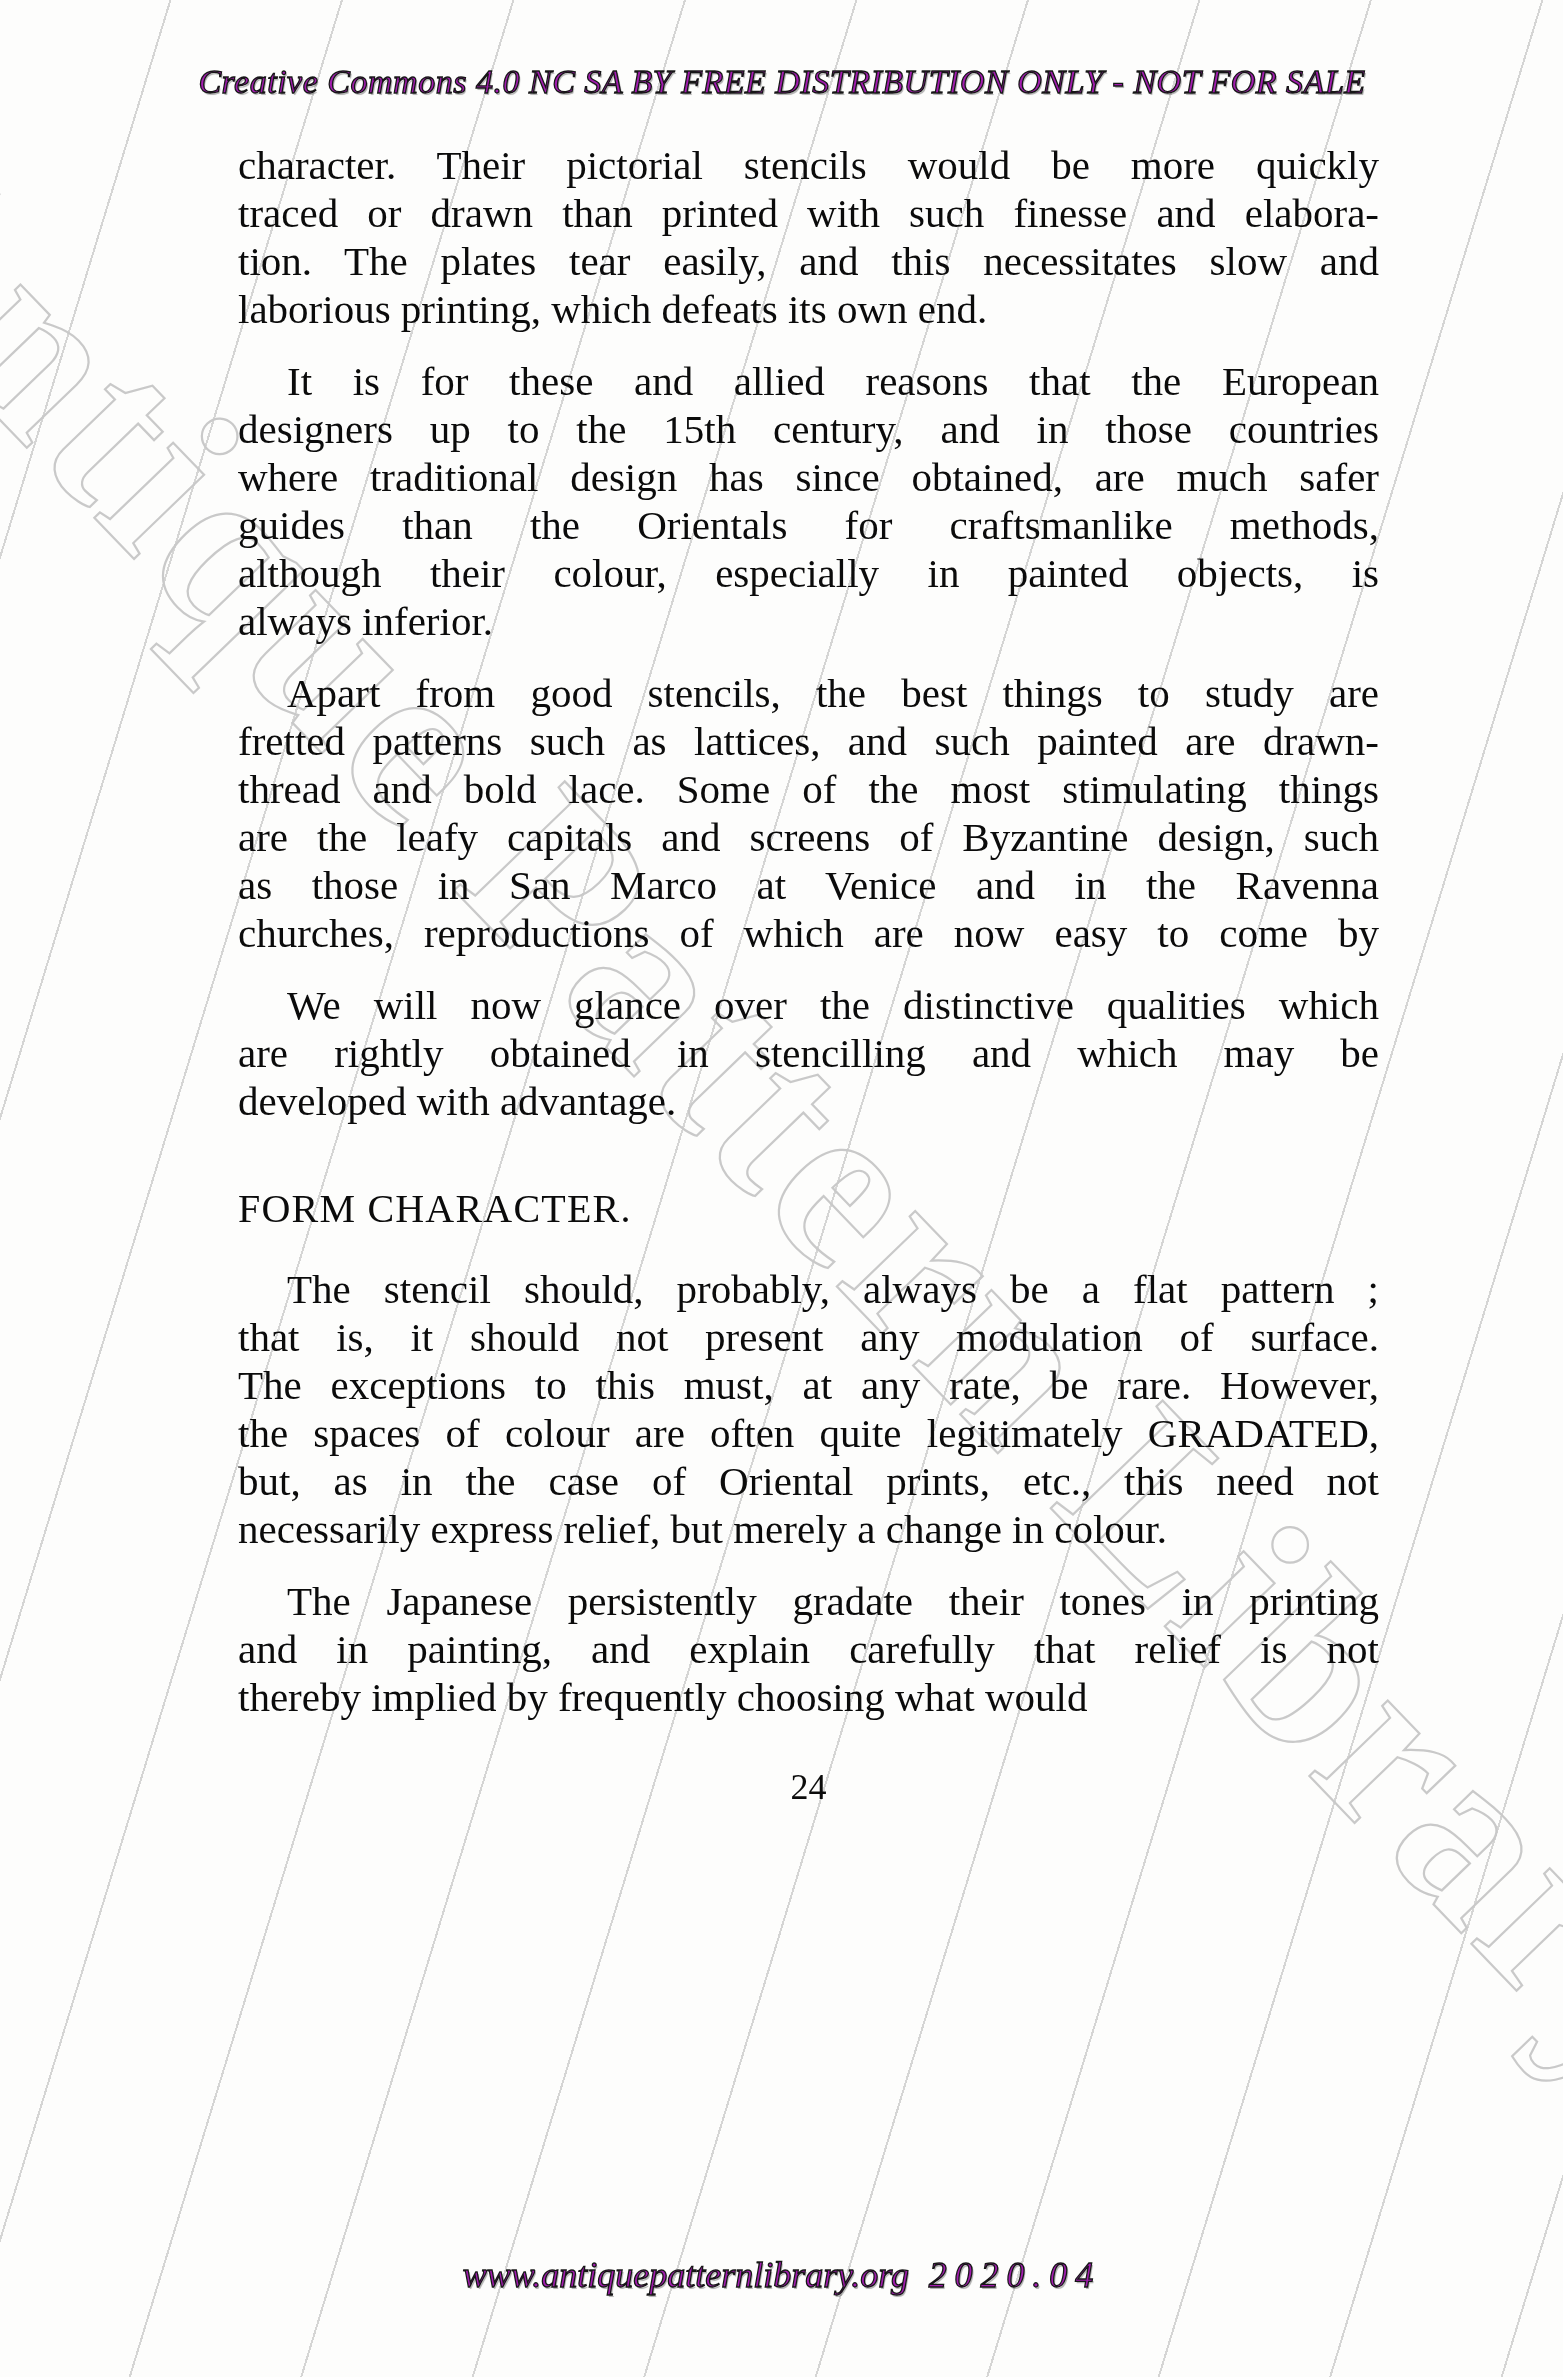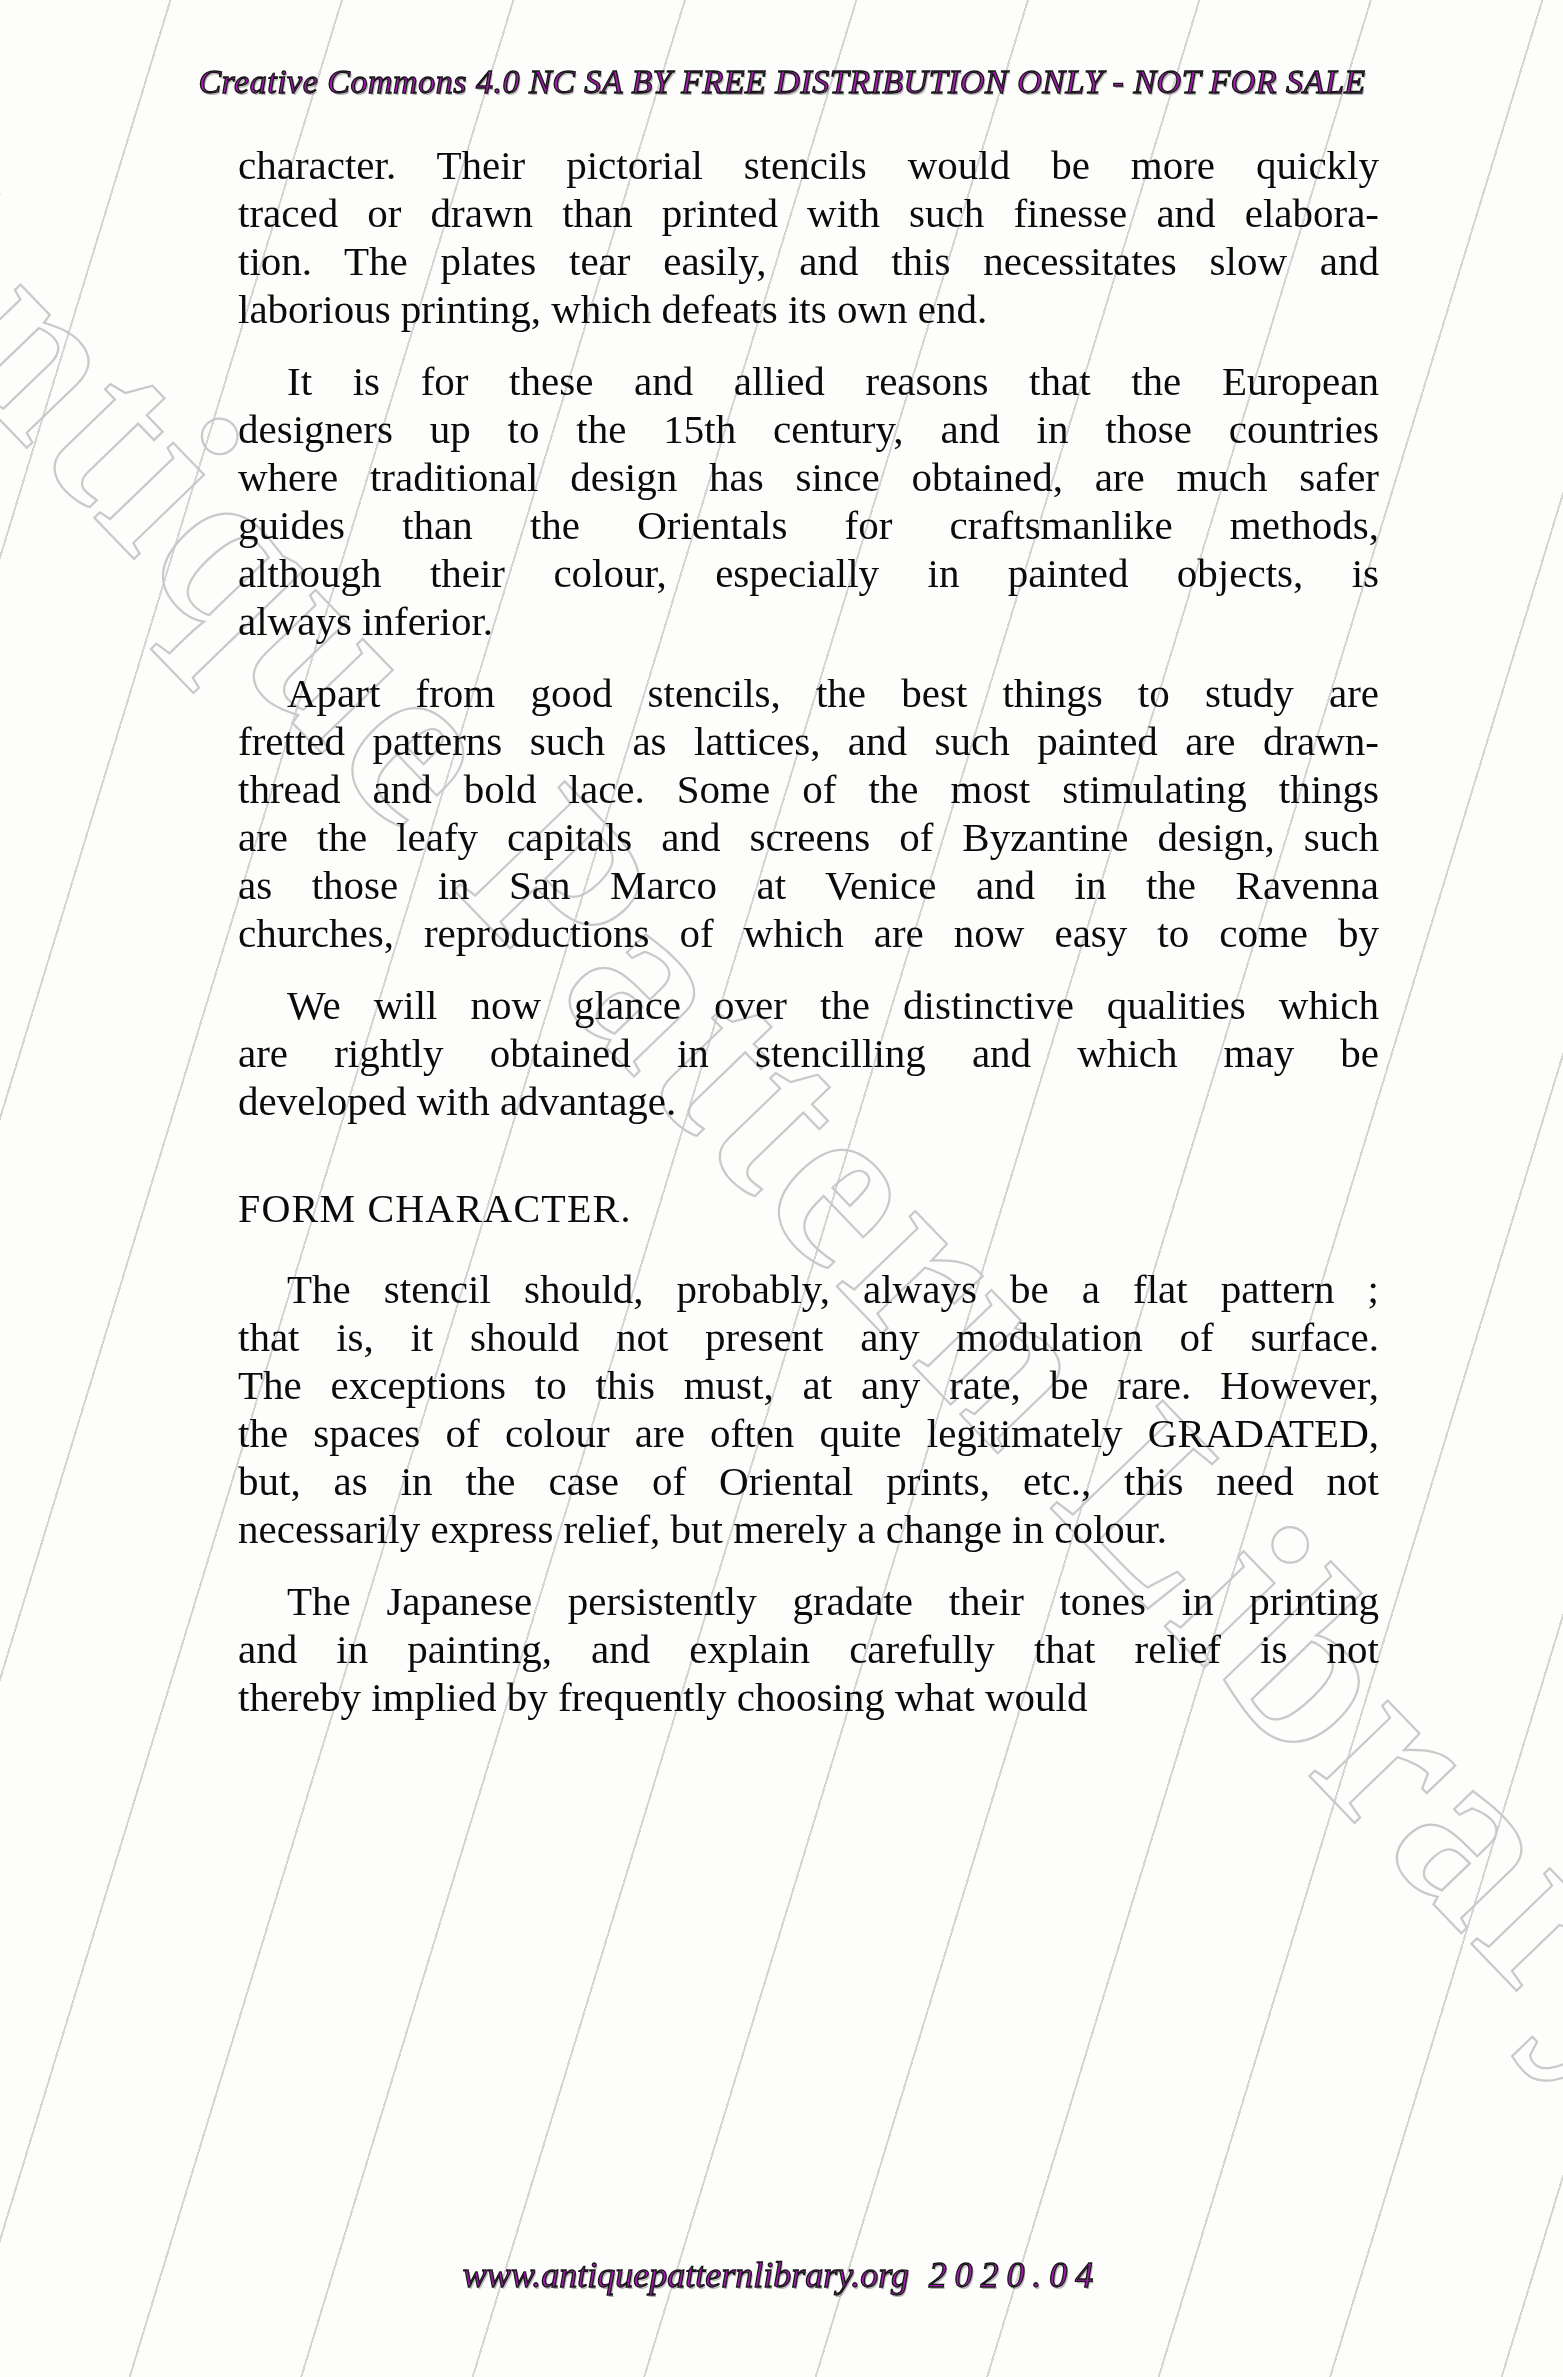--- a/index.html
+++ b/index.html
@@ -126,19 +126,20 @@
           <span class="line">the spaces of colour are often quite legitimately GRADATED,</span>
           <span class="line">but, as in the case of Oriental prints, etc., this need not</span>
           <span class="line last">necessarily express relief, but merely a change in colour.</span>
         </p>
         <p class="para indent">
           <span class="line">The Japanese persistently gradate their tones in printing</span>
           <span class="line">and in painting, and explain carefully that relief is not</span>
           <span class="line last">thereby implied by frequently choosing what would</span>
         </p>
       </div>
+    <div class="pagenum">24</div>
   </main>
 
   <div class="footer engraved">
     <span>www.antiquepatternlibrary.org</span><span class="edition">2020.04</span>
   </div>
 </div>
 
 
 </body></html>

